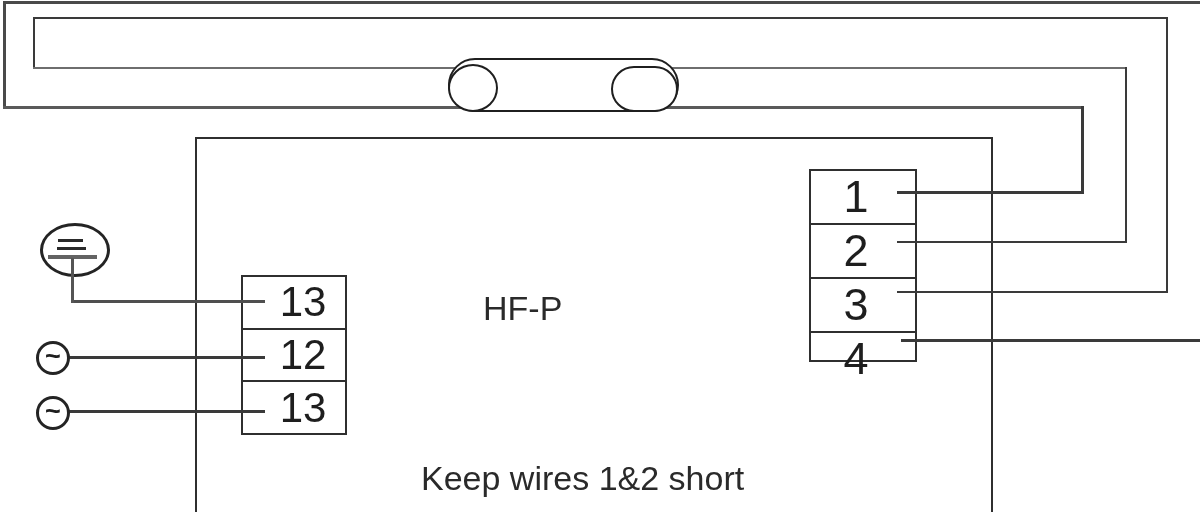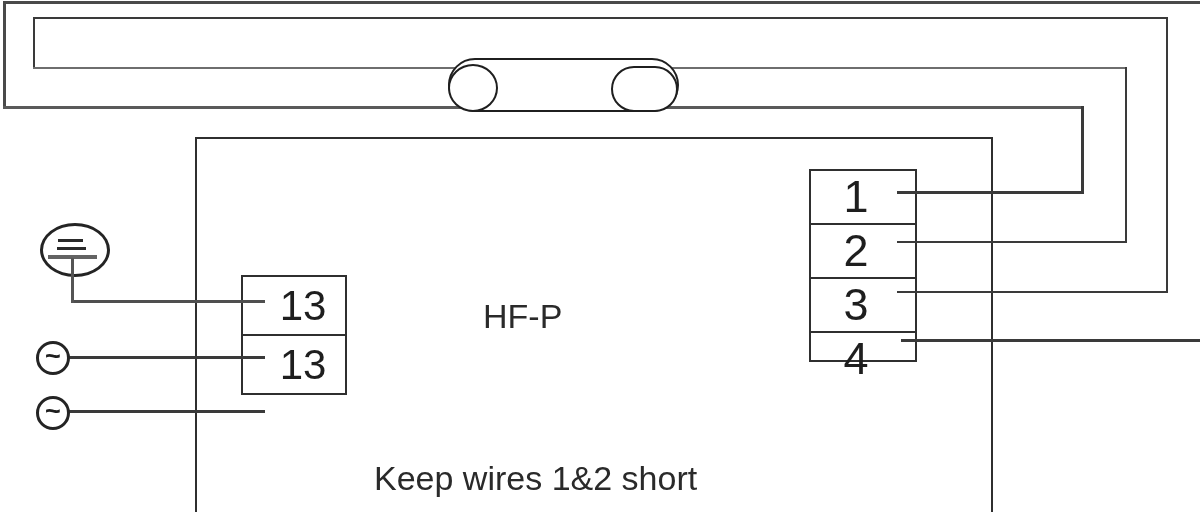--- a/index.html
+++ b/index.html
@@ -38,21 +38,21 @@
     display: flex;
     align-items: center;
     justify-content: center;
     border-top: 2px solid #2f2f2f;
     color: #1e1e1e;
   }
   .tblock .cell:first-child { border-top: none; }
   .tblock.right-block { left: 809px; top: 169px; width: 108px; height: 193px; }
   .tblock.right-block .cell { font-size: 45px; }
   .tblock.right-block .cell span { transform: translateX(-7px); }
-  .tblock.left-block { left: 241px; top: 275px; width: 106px; height: 120px; }
+  .tblock.left-block { left: 241px; top: 275px; width: 106px; height: 160px; }
   .tblock.left-block .cell { font-size: 42px; }
   .tblock.left-block .cell span { transform: translateX(9px); }
 
   .lamp-shape {
     position: absolute;
     background: #ffffff;
     border: 2px solid #1f1f1f;
     box-sizing: border-box;
   }
   .lamp-stadium { left: 448px; top: 58px; width: 231px; height: 54px; border-radius: 27px; }
@@ -89,21 +89,21 @@
   .ac-live { top: 341px; }
   .ac-neutral { top: 396px; }
 
   .diagram-text {
     position: absolute;
     color: #2a2a2a;
     font-size: 34px;
     line-height: 38px;
     white-space: nowrap;
   }
-  .note-text { line-height: 34px; }
+  .note-text { line-height: 34px; margin-left: 47px; }
 </style>
 </head>
 <body>
 
 <div class="canvas">
 
   <div class="ballast-box"></div>
 
   <div class="tblock right-block">
     <div class="cell">
@@ -116,20 +116,23 @@
         <span>3</span>
       </div>
     <div class="cell">
         <span>4</span>
       </div>
   </div>
 
   <div class="tblock left-block">
     <div class="cell">
         <span>13</span>
+      </div>
+    <div class="cell">
+        <span>12</span>
       </div>
     <div class="cell">
         <span>13</span>
       </div>
   </div>
 
   <div class="wire frame" style="left:3px; top:1px; width:1197px; height:3px;"></div>
   <div class="wire frame" style="left:3px; top:1px; width:3px; height:108px;"></div>
   <div class="wire" style="left:3px; top:106px; width:1081px; height:3px; background:#5a5a5a;"></div>
   <div class="wire" style="left:1081px; top:106px; width:3px; height:88px;"></div>
@@ -158,16 +161,16 @@
   <div class="earth-bar" style="left:48px; top:255px; width:49px; height:4px; background:#636363;"></div>
   <div class="wire" style="left:71px; top:258px; width:3px; height:45px; background:#555555;"></div>
 
   <div class="ac-circle ac-live">
       <span>~</span>
     </div>
   <div class="ac-circle ac-neutral">
       <span>~</span>
     </div>
 
-  <div class="diagram-text" style="left:483px; top:289px;margin-top:8px;">HF-P</div>
+  <div class="diagram-text" style="left:483px; top:289px;">HF-P</div>
   <div class="diagram-text note-text" style="left:374px; top:461px;">Keep wires 1&amp;2 short</div>
 
 </div>
 
 </body></html>

